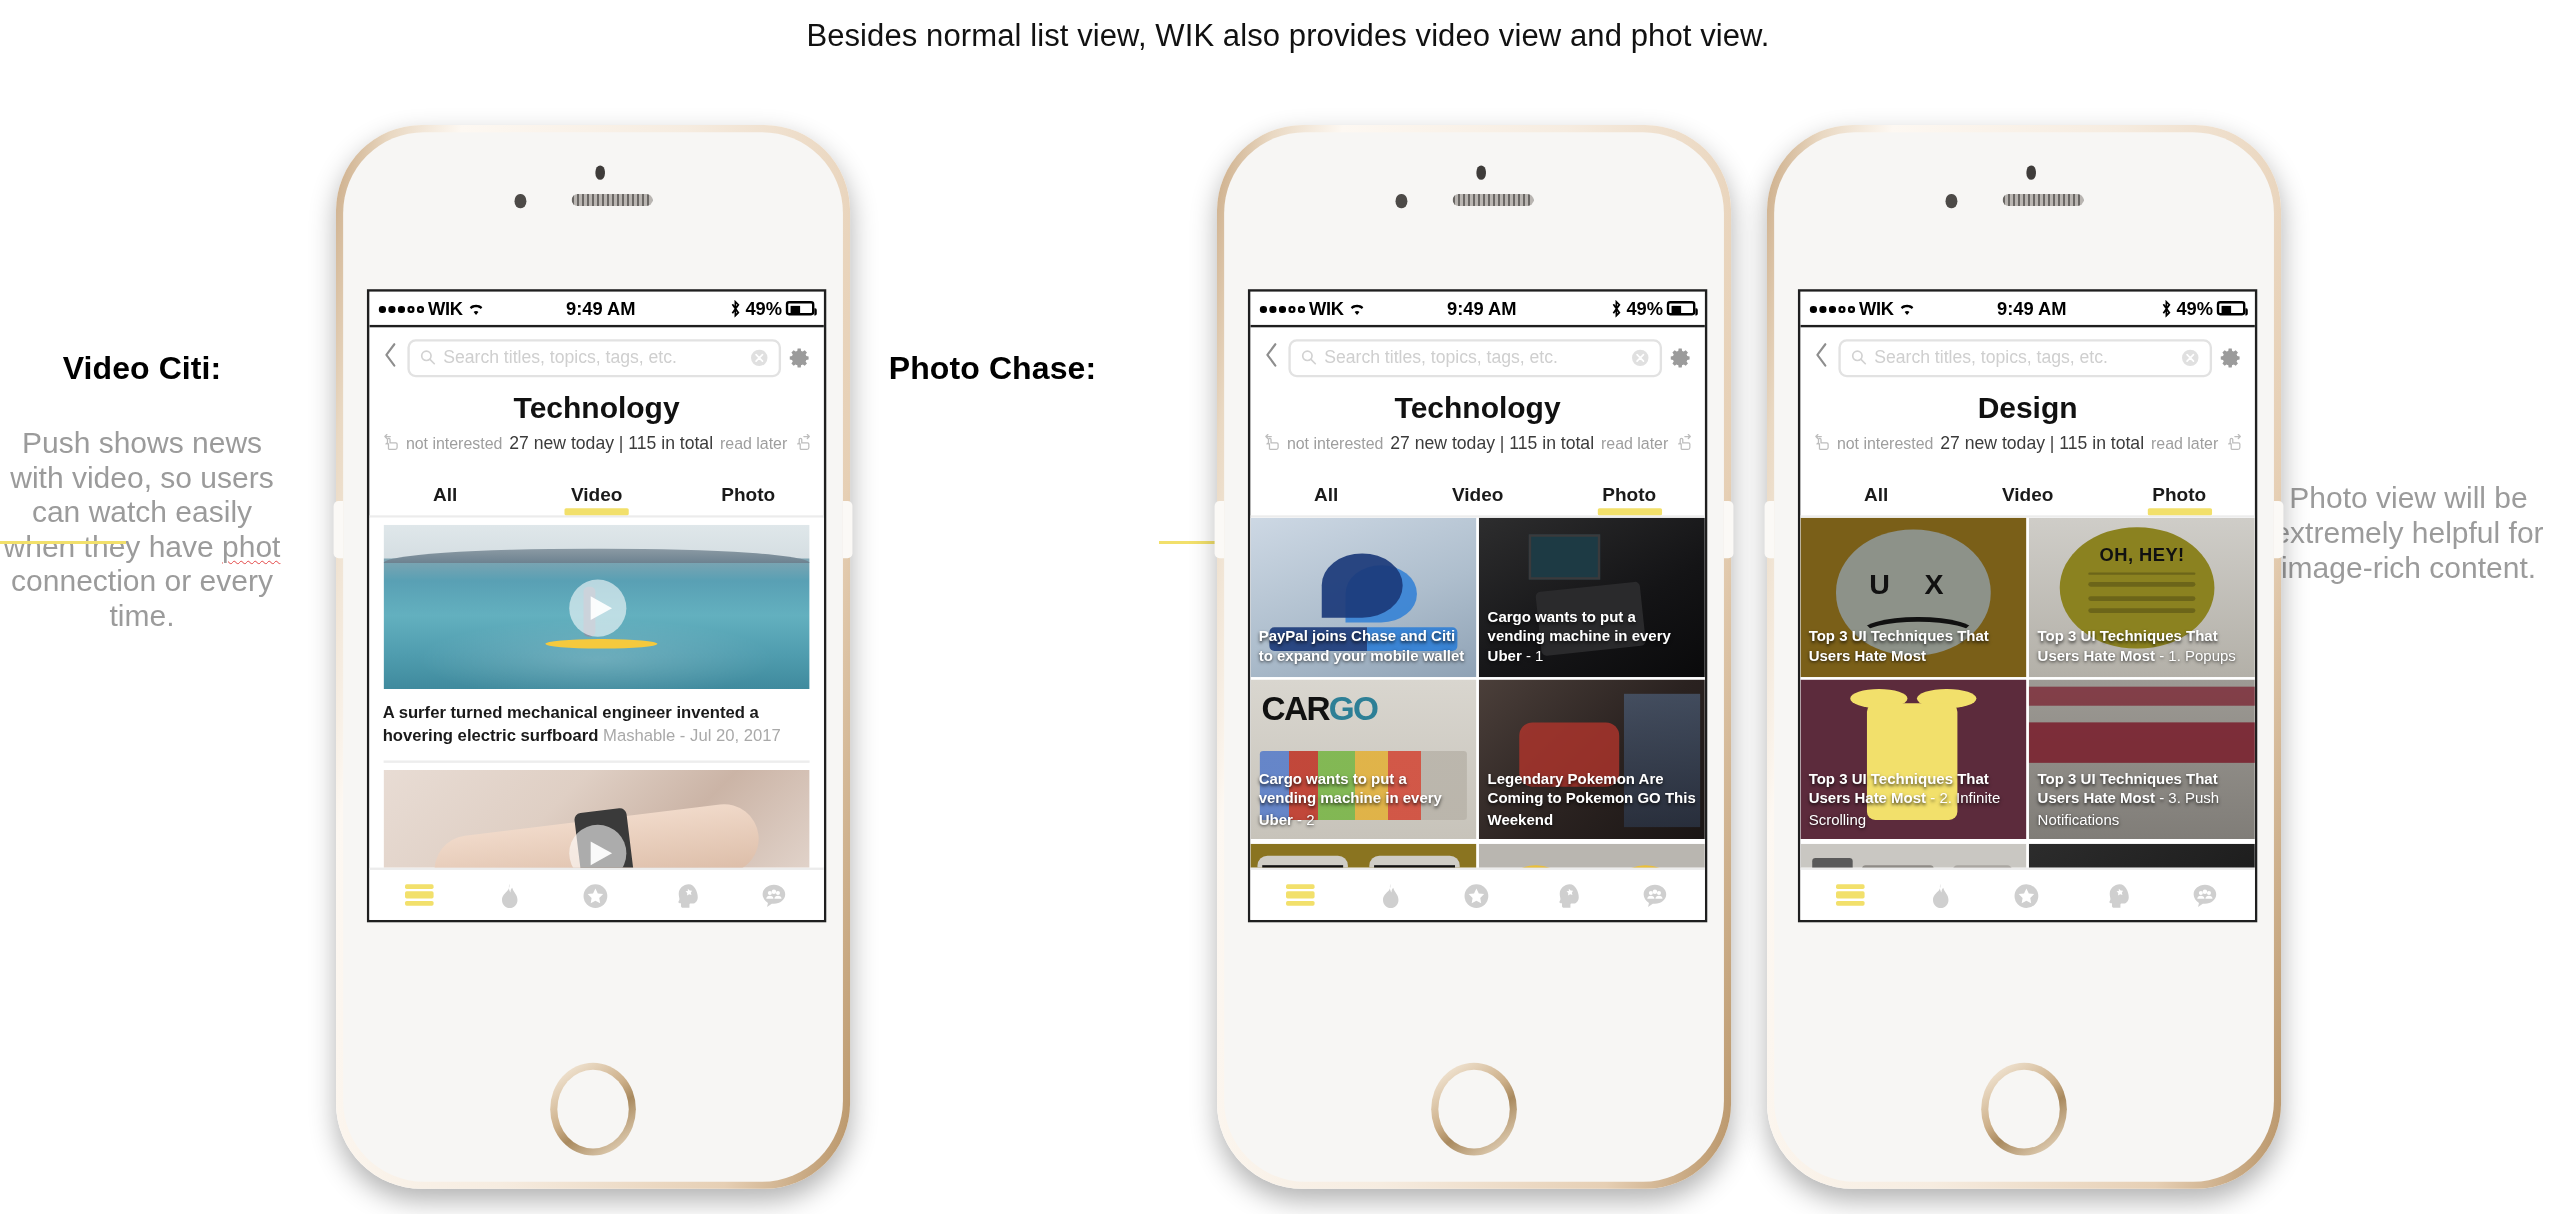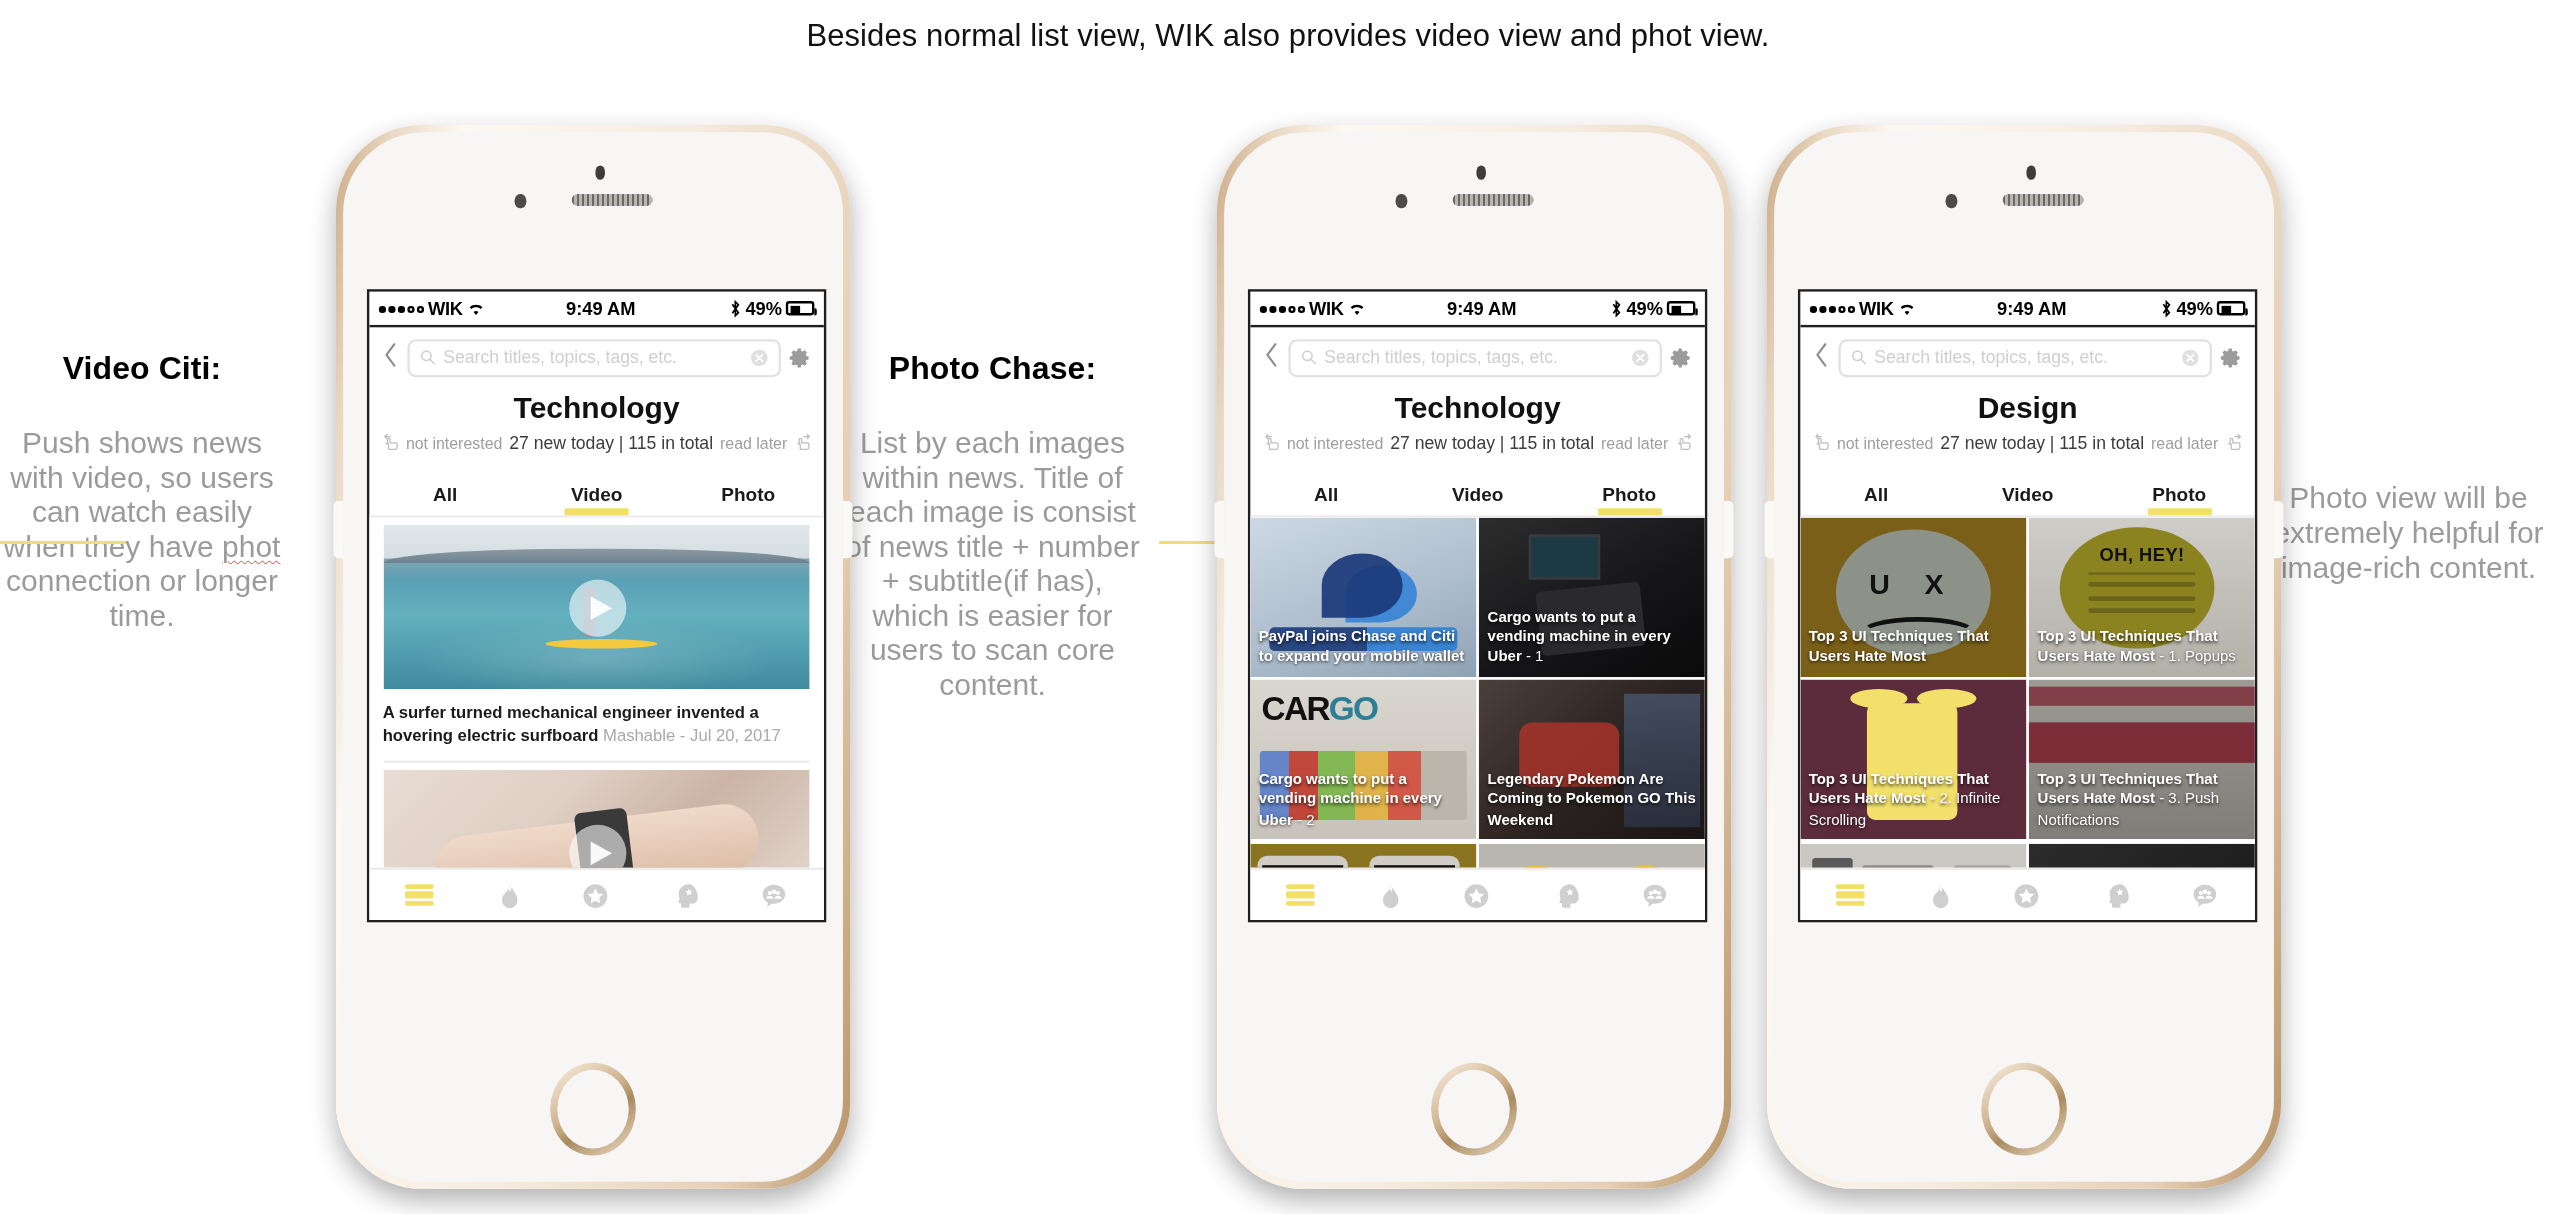--- a/index.html
+++ b/index.html
@@ -301,26 +301,25 @@
   .hamb{width:12px;display:flex;flex-direction:column;gap:1.8px;}
   .hamb i{display:block;height:2.1px;background:#f2e06b;border-radius:0.7px;}
 </style>
 </head>
 <body>
 
 <div id="page-headline">Besides normal list view, WIK also provides video view and phot view.</div>
 
 <div class="annot" id="annot-video">
   <div class="annot-title">Video Citi:</div>
-  <div class="annot-body"><span>Push shows news with video, so users can watch easily when they have </span><span class="misspell">phot</span><span> connection or longer time.</span></div>
+  <div class="annot-body"><span>Push shows news with video, so users can watch easily when they have </span><span class="misspell">phot</span><span> connection or every time.</span></div>
 </div>
 
 <div class="annot" id="annot-photo">
   <div class="annot-title">Photo Chase:</div>
-  <div class="annot-body">List by each images within news. Title of each image is consist of news title + number + subtitle(if has), which is easier for users to scan core content.</div>
 </div>
 
 <div class="annot" id="annot-right">
   <div class="annot-body">Photo view will be extremely helpful for image-rich content.</div>
 </div>
 
 <div class="leader" id="leader-1"></div>
 <div class="leader" id="leader-2"></div>
 <div class="leader" id="leader-3"></div>
 

